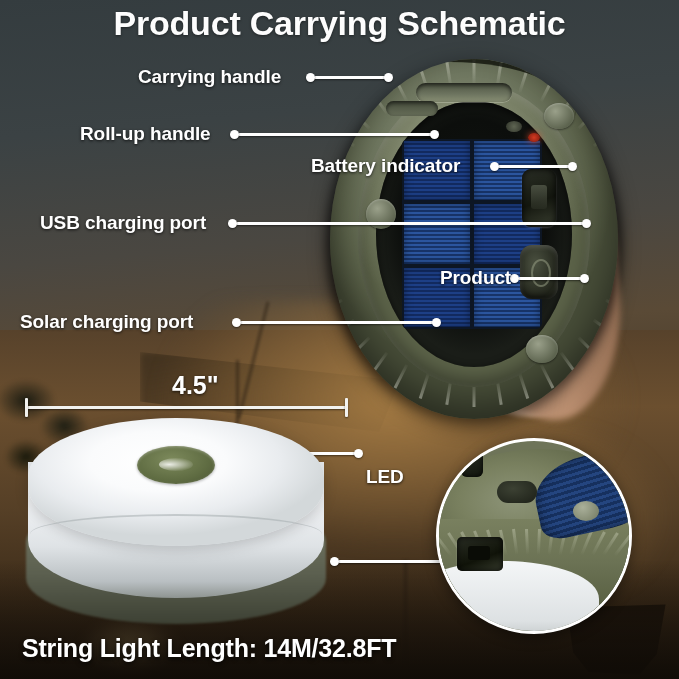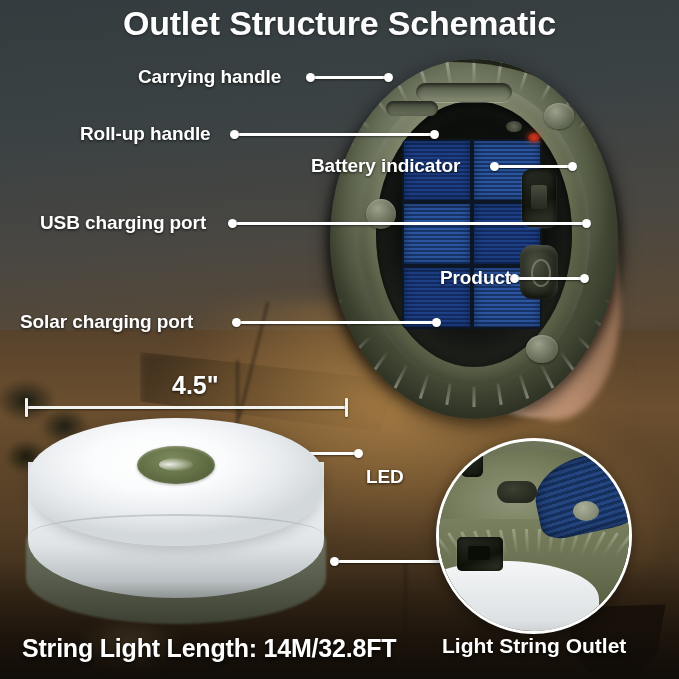--- a/index.html
+++ b/index.html
@@ -318,21 +318,21 @@
     <div class="bg-tent2"></div>
     <div class="bg-pole" style="left:236px;top:360px;width:3px;height:250px;"></div>
     <div class="bg-pole" style="left:252px;top:300px;width:3px;height:120px;transform:rotate(14deg);"></div>
     <div class="bg-pole" style="left:404px;top:560px;width:3px;height:110px;"></div>
     <div class="bg-tree"></div>
     <div class="bg-glow"></div>
     <div class="bg-chair"></div>
     <div class="bg-darkbottom"></div>
   </div>
 
-  <div class="title">Outlet Structure Schematic</div>
+  <div class="title">Product Carrying Schematic</div>
 
   <div class="lamp">
     <div class="lamp-hand"></div>
     <div class="lamp-hand2"></div>
     <div class="lamp-shadow"></div>
     <div class="lamp-body">
       <div class="lamp-rim-ticks" id="rim-ticks">
           <div class="tick" style="transform: translate(-50%, -180px) rotate(0deg);"></div>
           <div class="tick" style="transform: translate(-50%, -180px) rotate(9deg);"></div>
           <div class="tick" style="transform: translate(-50%, -180px) rotate(18deg);"></div>
@@ -467,16 +467,15 @@
         <div class="itick" style="left: 227px; top: 35.4485px; transform: rotate(42.5deg);"></div>
       </div>
     <div class="inset-solar"></div>
     <div class="inset-usb"></div>
     <div class="inset-sw"></div>
     <div class="inset-dot"></div>
     <div class="inset-white"></div>
     <div class="inset-outlet"></div>
   </div>
 
-  <div class="inset-caption" style="left:442px;top:634px;">Light String Outlet</div>
   <div class="footer-text" style="left:22px;top:634px;">String Light Length: 14M/32.8FT</div>
 
 </div>
 
 </body></html>

